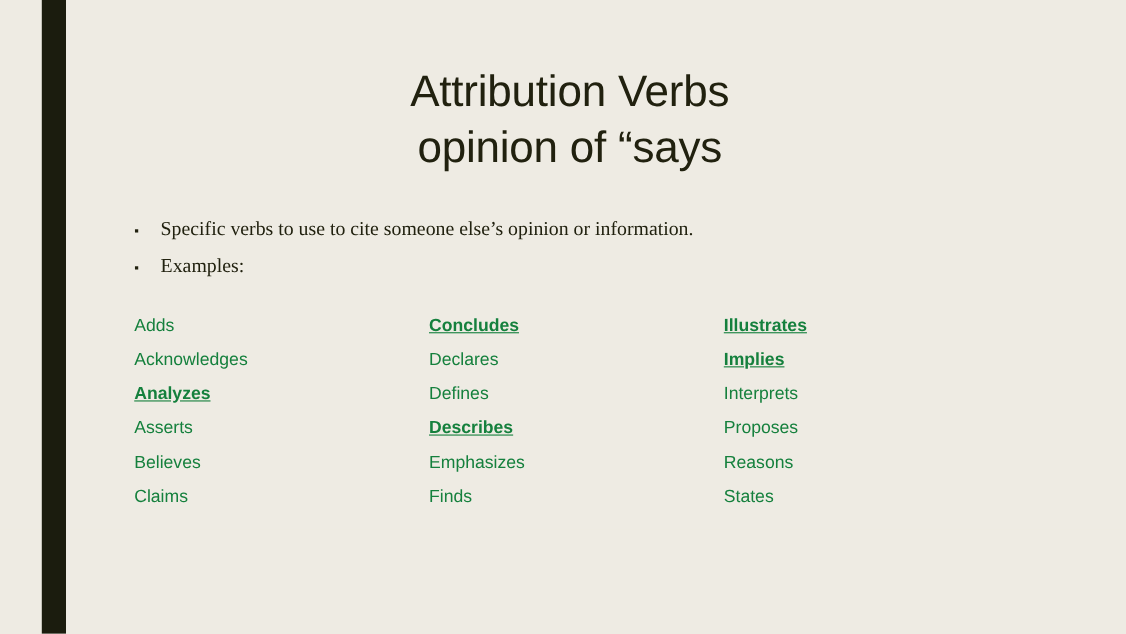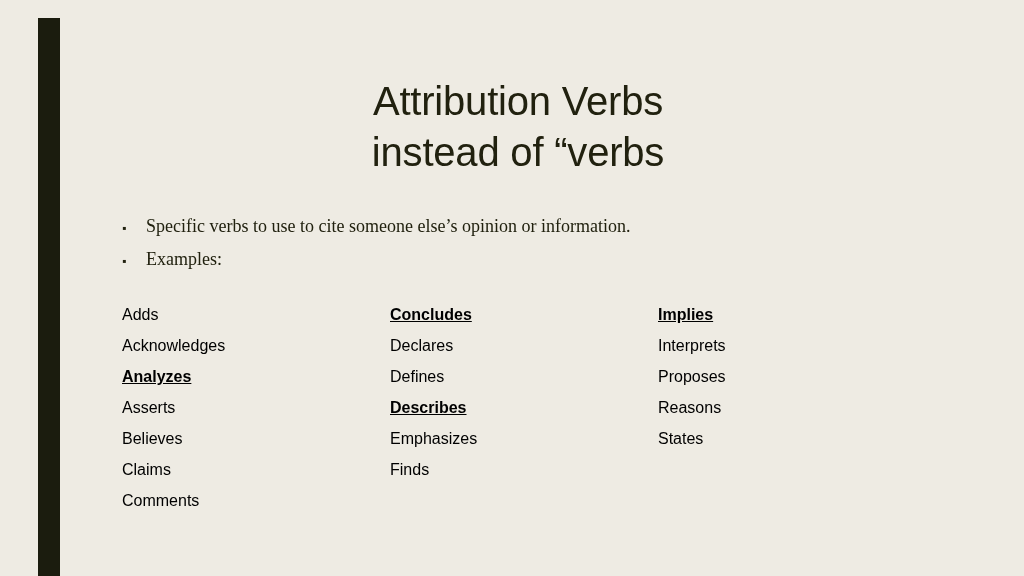--- a/index.html
+++ b/index.html
@@ -9,21 +9,21 @@
   body {
     width: 1024px;
     height: 576px;
     background: #EEEBE3;
     font-family: "Liberation Sans", sans-serif;
     overflow: hidden;
     position: relative;
   }
   .slide {
     position: absolute;
-    left: 0; top: 18px;
+    left: 0; top: 0;
     width: 1024px;
     height: 481px;
     background: #EEEBE3;
   }
   .left-bar {
     position: absolute;
     left: 38px;
     top: 0;
     width: 22px;
     height: 576px;
@@ -79,38 +79,38 @@
     display: flex;
   }
   .verb-col {
     width: 268px;
     flex: 0 0 268px;
   }
   .verb-item {
     height: 31px;
     line-height: 22px;
     font-size: 16px;
-    color: #000000;
+    color: #15803d;
     white-space: pre;
   }
   .verb-item.bold {
     font-weight: 700;
     text-decoration: underline;
   }
 </style>
 </head>
 <body style="background: rgb(238, 235, 227);">
 
 <div class="slide" style="background: rgb(238, 235, 227);">
 
   <div class="left-bar" style="background: rgb(27, 28, 14);"></div>
 
   <div class="title">
     <span class="title-line">Attribution Verbs</span>
-    <span class="title-line">instead of “verbs</span>
+    <span class="title-line">opinion of “says</span>
   </div>
 
   <div class="bullets">
     <div class="bullet-row">
       <span class="bullet-mark">▪</span>
       <span class="bullet-text">Specific verbs to use to cite someone else’s opinion or information.</span>
     </div>
     <div class="bullet-row">
       <span class="bullet-mark">▪</span>
       <span class="bullet-text">Examples:</span>
@@ -120,33 +120,33 @@
   <div class="verb-columns">
 
     <div class="verb-col">
 
       <div class="verb-item">Adds</div>
       <div class="verb-item">Acknowledges</div>
       <div class="verb-item bold">Analyzes</div>
       <div class="verb-item">Asserts</div>
       <div class="verb-item">Believes</div>
       <div class="verb-item">Claims</div>
-      <div class="verb-item">Comments</div>
     </div>
 
     <div class="verb-col">
       <div class="verb-item bold">Concludes</div>
       <div class="verb-item">Declares</div>
       <div class="verb-item">Defines</div>
       <div class="verb-item bold">Describes</div>
       <div class="verb-item">Emphasizes</div>
       <div class="verb-item">Finds</div>
     </div>
 
     <div class="verb-col">
+      <div class="verb-item bold">Illustrates</div>
       <div class="verb-item bold">Implies</div>
       <div class="verb-item">Interprets</div>
       <div class="verb-item">Proposes</div>
       <div class="verb-item">Reasons</div>
       <div class="verb-item">States</div>
     </div>
 
   </div>
 
 </div>

